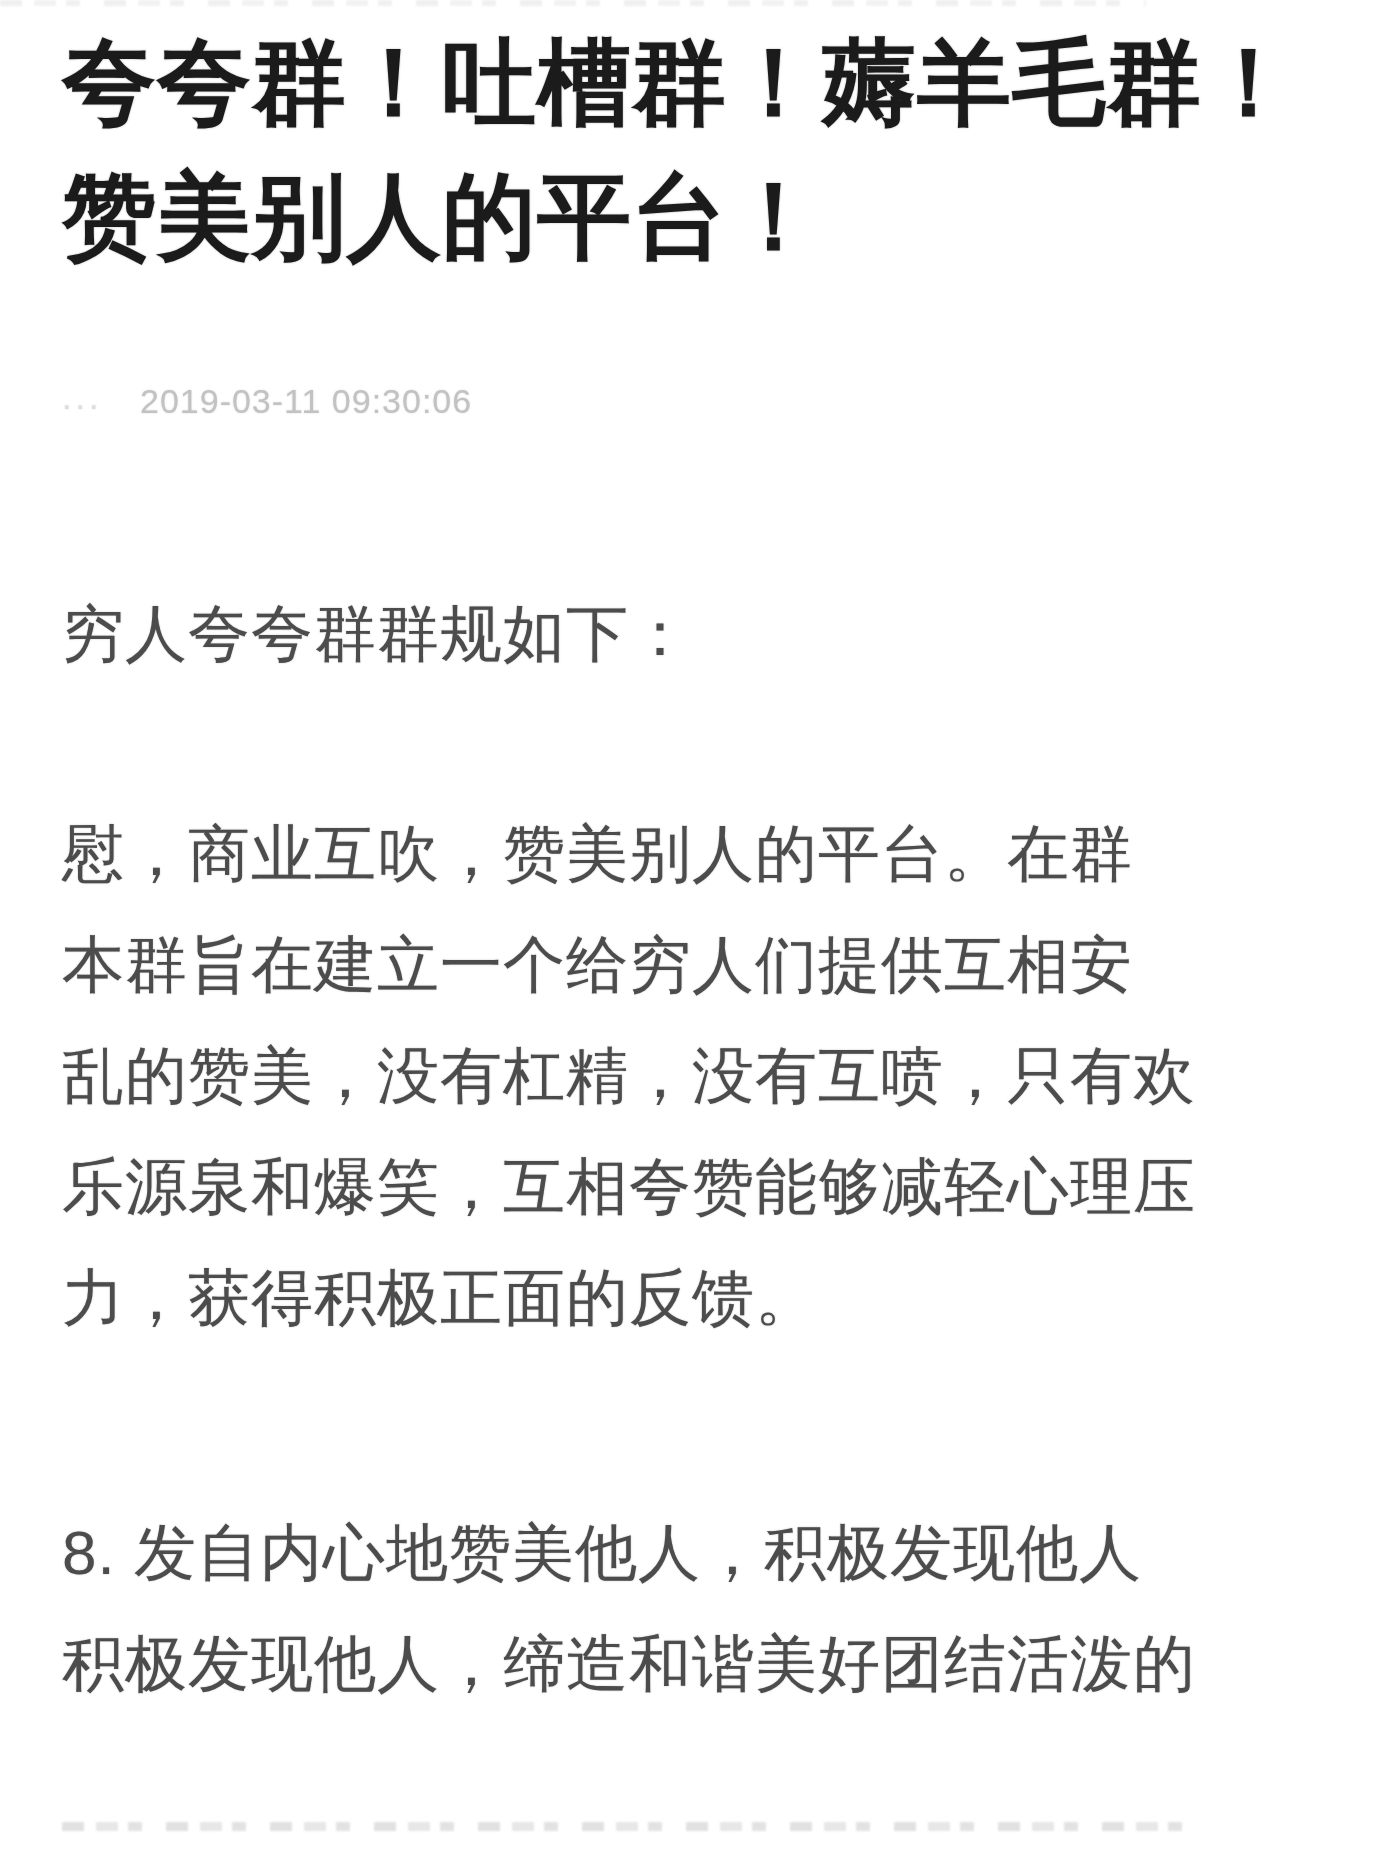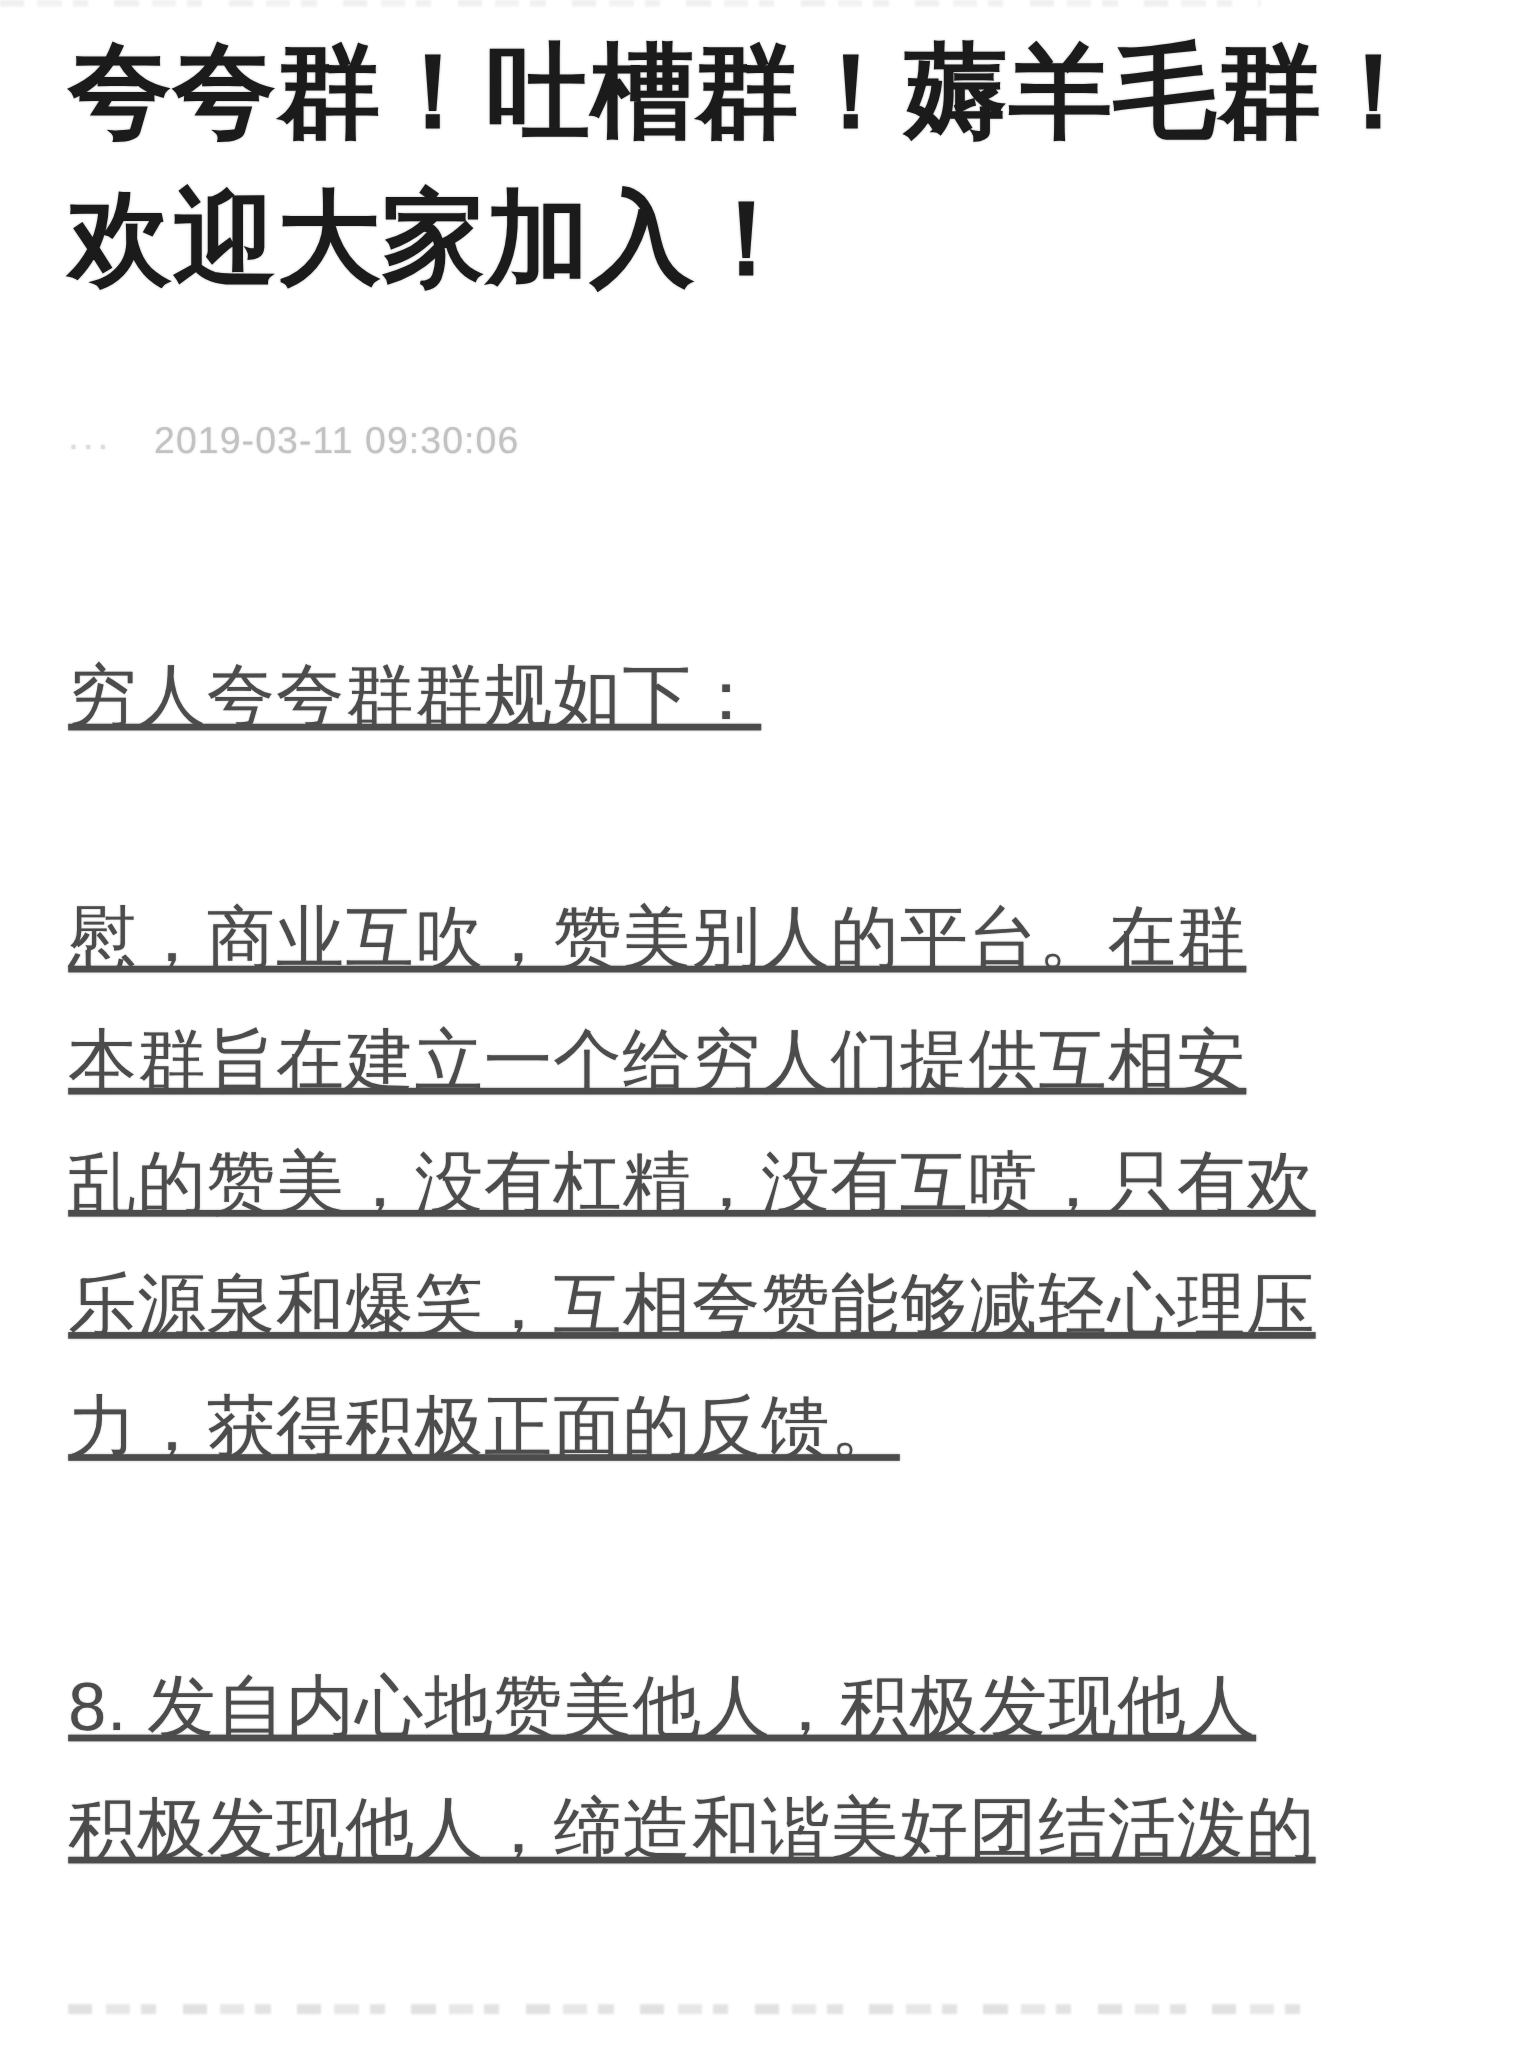--- a/index.html
+++ b/index.html
@@ -59,21 +59,20 @@
     letter-spacing:1px;
     text-shadow:0 0 2px rgba(190,190,190,.55);
     white-space:nowrap;
   }
   .body-text{
     font-size:62px;
     color:#4c4c4c;
     text-shadow:0 0 1.5px rgba(76,76,76,.45);
     letter-spacing:1px;
     white-space:nowrap;
-    text-decoration:underline;
   }
   .heading{
     margin-top:152px;
     line-height:100px;
   }
   .para{
     margin-top:114px;
     line-height:111px;
   }
   .rule{
@@ -84,21 +83,21 @@
 </style>
 </head>
 <body>
 
 <div class="page">
 
   <div class="cutoff top"></div>
 
   <h1 class="title">
     <div class="line">夸夸群！吐槽群！薅羊毛群！</div>
-    <div class="line">欢迎大家加入！</div>
+    <div class="line">赞美别人的平台！</div>
   </h1>
 
   <div class="meta">
     <span class="dots">...</span>
     <span class="stamp">2019-03-11 09:30:06</span>
   </div>
 
   <div class="body-text heading">穷人夸夸群群规如下：</div>
 
   <div class="body-text para">

